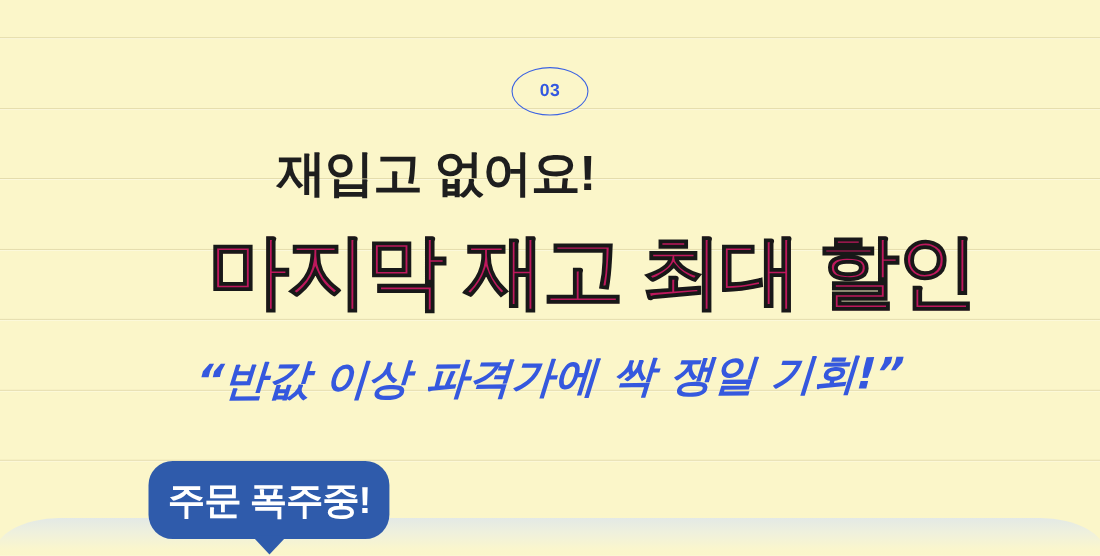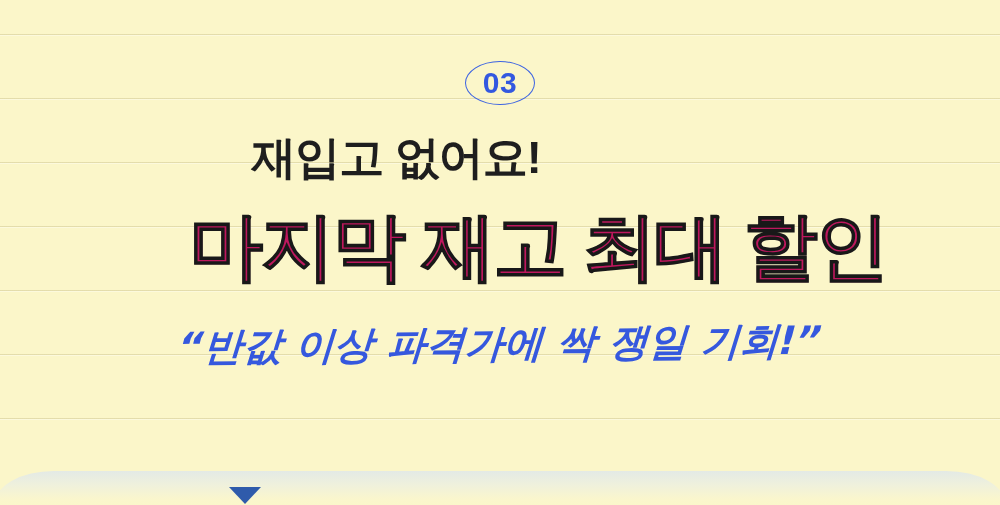--- a/index.html
+++ b/index.html
@@ -57,21 +57,21 @@
     height: 44px;
     border: 1.6px solid #3c63e2;
     border-radius: 50%;
     box-sizing: border-box;
     display: flex;
     align-items: center;
     justify-content: center;
   }
   .num-badge-text {
     color: #3358e0;
-    font-size: 30px;
+    font-size: 16px;
     font-weight: 700;
     letter-spacing: 0.5px;
     line-height: 1;
     font-family: "Liberation Sans", "DejaVu Sans", sans-serif;
   }
 
   
   .eyebrow {
     position: absolute;
     left: 0;
@@ -179,15 +179,18 @@
     </div>
 
     <div class="eyebrow">재입고 없어요!</div>
 
     <div class="headline">마지막 재고 최대 할인</div>
 
     <div class="quote">“반값 이상 파격가에 싹 쟁일 기회!”</div>
 
   </div>
 
+  <div class="bubble">
+    <span class="bubble-text">주문 폭주중!</span>
+  </div>
   <div class="bubble-tail"></div>
 
 </div>
 
 </body></html>

